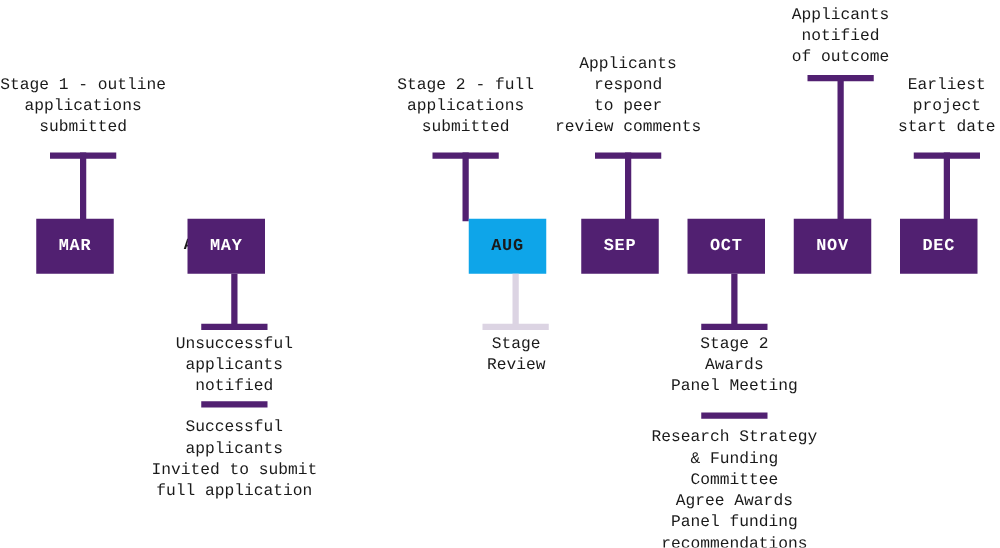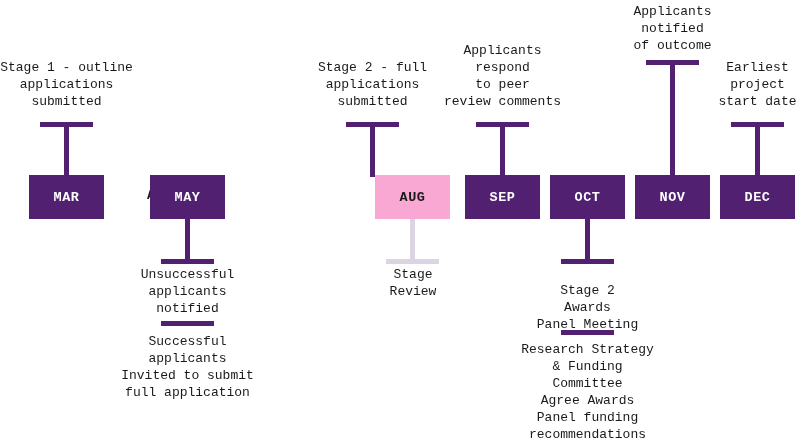--- a/index.html
+++ b/index.html
@@ -7,26 +7,26 @@
     width:800px;height:438px;position:relative;overflow:hidden;
     font-family:"DejaVu Sans","Liberation Sans",sans-serif;
     color:#1a1a1a;
   }
   #timeline{position:absolute;left:0;top:0;width:800px;height:438px;}
 
   .col{position:absolute;top:0;height:438px;font-family:Liberation Mono, monospace;}
 
   
   .month-box{
-    position:absolute;left:0;width:75px;height:44px;top:175px;
+    position:absolute;left:0;width:62px;height:44px;top:175px;
     display:flex;align-items:center;justify-content:center;
     font-size:13.5px;font-weight:bold;letter-spacing:.6px;
     color:#ffffff;background:#512071;
   }
-  .month-box.light{background:#f9a8d4;color:#1a1a1a;}
+  .month-box.light{background:#0ea5e9;color:#1a1a1a;}
 
   
   .gap-label{
     position:absolute;top:189px;width:62px;text-align:center;
     font-size:12.5px;font-weight:bold;letter-spacing:.5px;color:#1a1a1a;
   }
 
   
   .stem{position:absolute;width:5px;background:#512071;left:35px;}
   .stem.light{background:#dcd4e3;}
@@ -110,21 +110,21 @@
       <span>SEP</span>
     </div>
   </div>
 
   <div class="col" style="left:550px;width:75px;">
     <div class="month-box">
       <span>OCT</span>
     </div>
     <div class="stem" style="top:219px;height:44px;"></div>
     <div class="cap" style="left:11px;width:53px;top:259px;"></div>
-    <div class="cap-text below" style="left:-35px;width:145px;top:266px;margin-top:16px;">Stage 2
+    <div class="cap-text below" style="left:-35px;width:145px;top:266px;">Stage 2
 Awards
 Panel Meeting</div>
     <div class="divider" style="left:11px;width:53px;top:330px;"></div>
     <div class="cap-text below" style="left:-45px;width:165px;top:341px;">Research Strategy
 &amp; Funding
 Committee
 Agree Awards
 Panel funding
 recommendations</div>
   </div>

